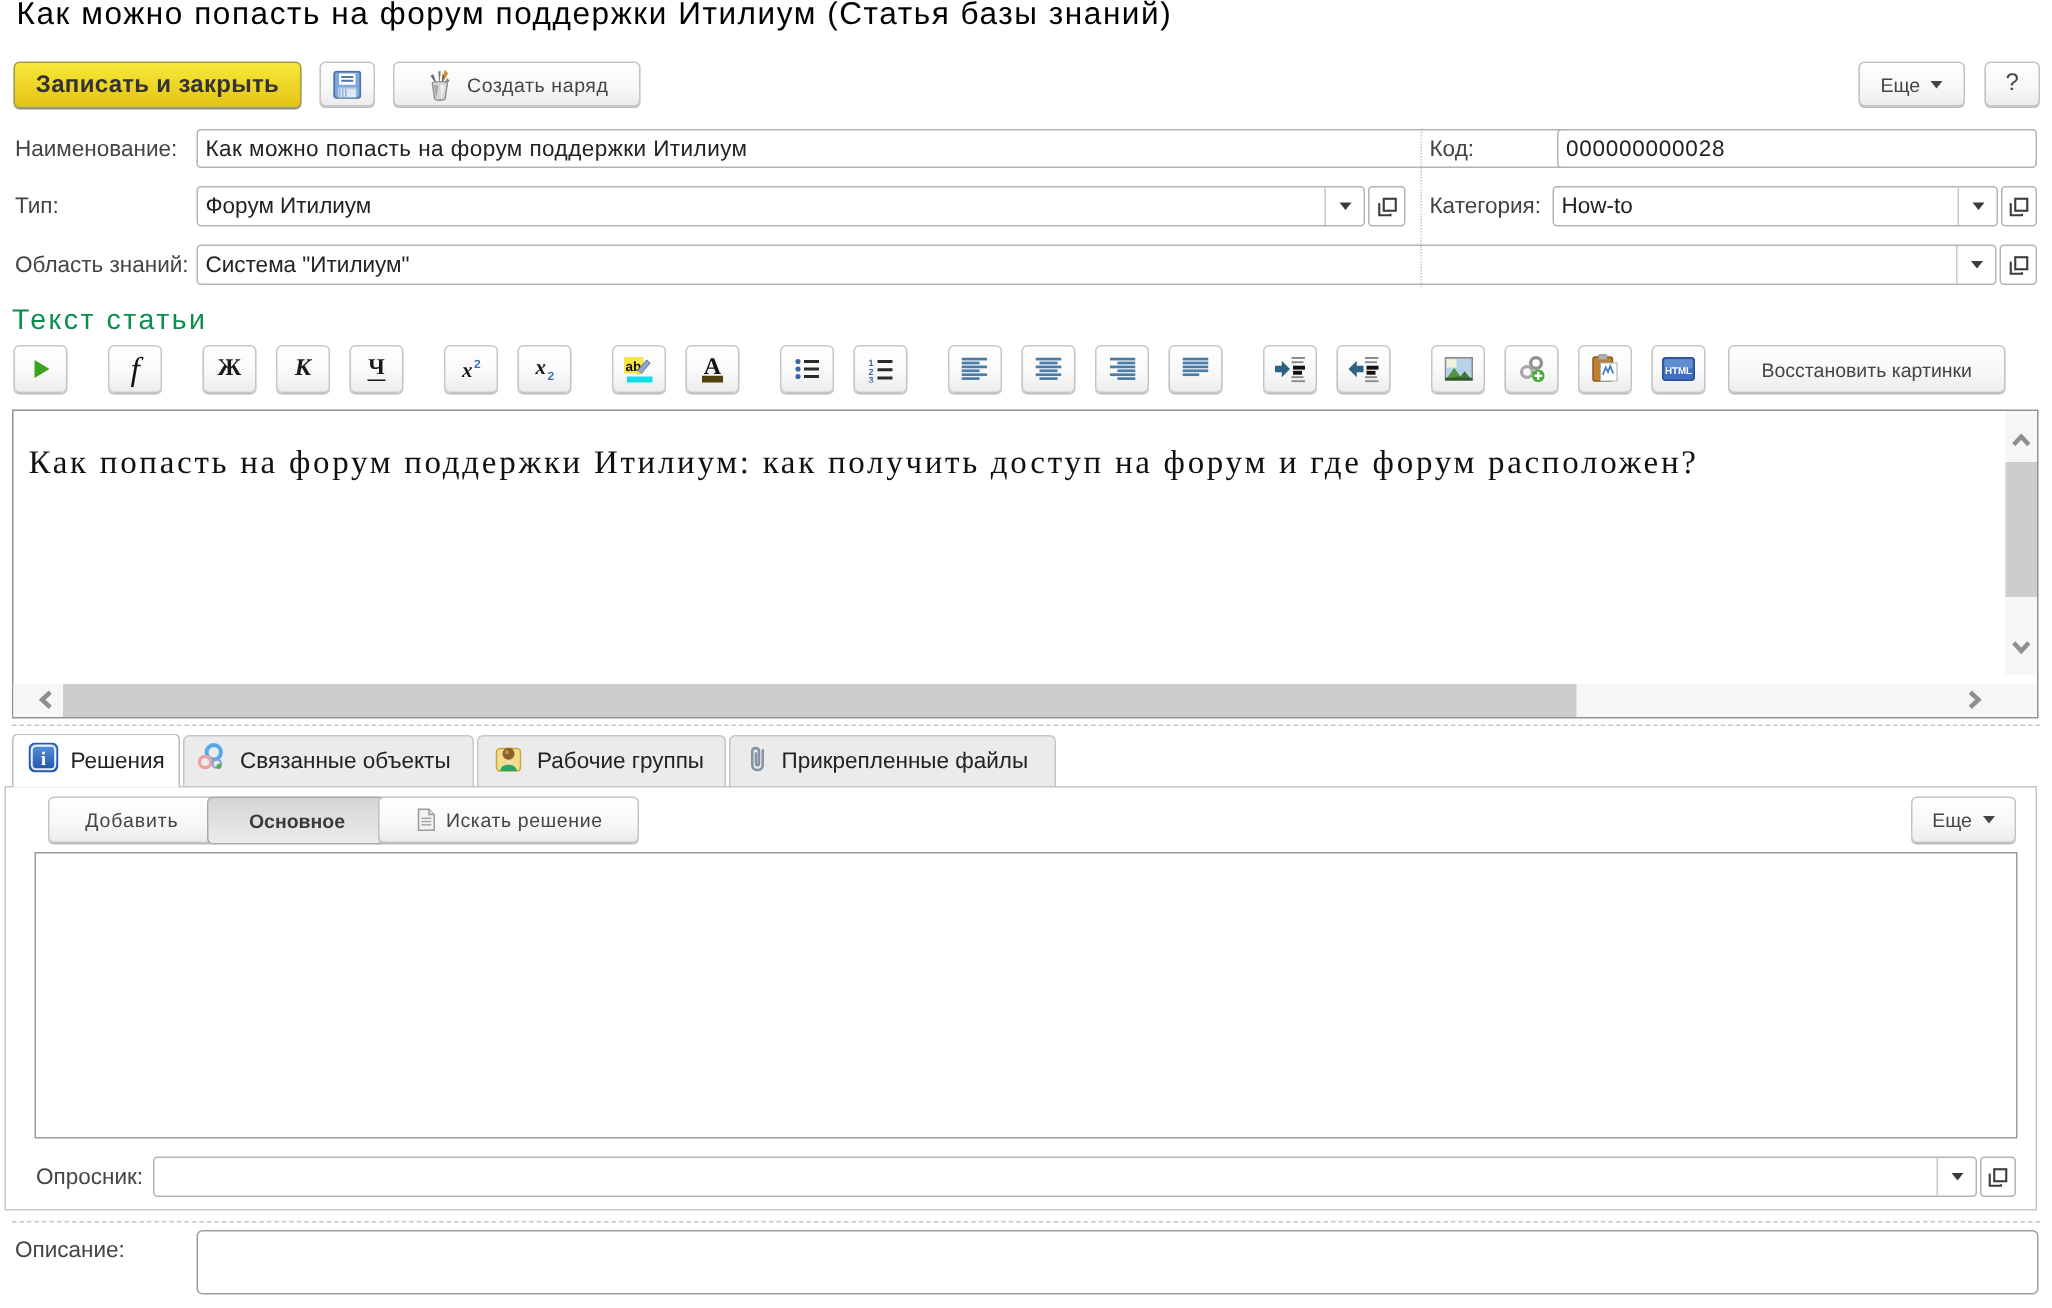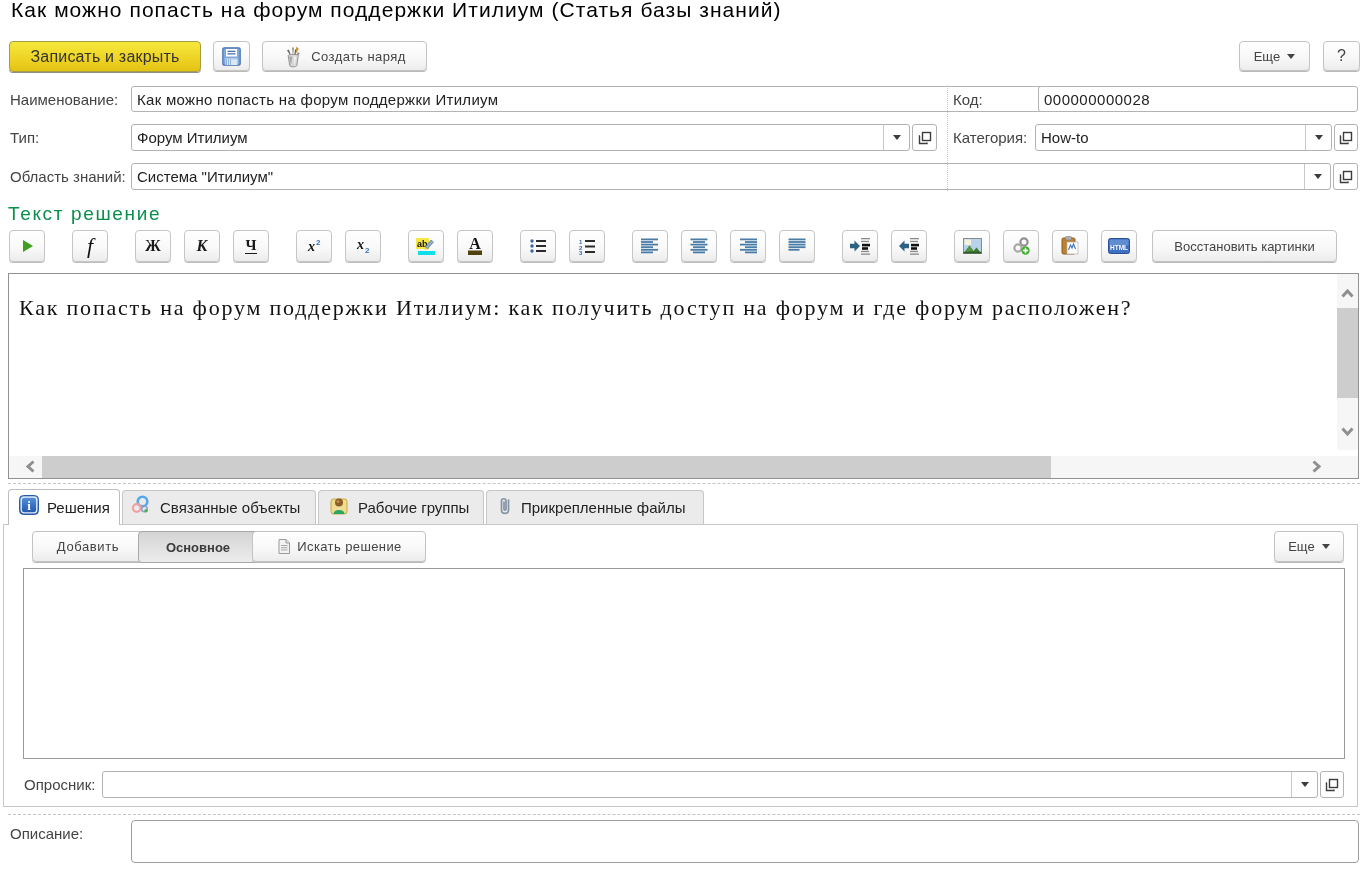--- a/index.html
+++ b/index.html
@@ -11,21 +11,21 @@
 .dd{position:absolute;right:0;top:0;bottom:0;width:25px;border-left:1px solid #c9c9c9;display:flex;align-items:center;justify-content:center}
 .tri{width:0;height:0;border-left:4px solid transparent;border-right:4px solid transparent;border-top:5px solid #3c3c3c}
 .ob{position:absolute;box-sizing:border-box;background:#fff;border:1px solid #b3b3b3;border-radius:3px;display:flex;align-items:center;justify-content:center}
 .tbtn{position:absolute;box-sizing:border-box;width:36px;height:32px;background:linear-gradient(#ffffff,#f9f9f9 55%,#ececec);border:1px solid #c6c6c6;border-radius:4px;box-shadow:0 1px 0 #bdbdbd;display:flex;align-items:center;justify-content:center}
 .dashh{position:absolute;border-top:1px dashed #c4c4c4}
 </style></head>
 <body>
 
 <div class="abs" style="left:11px;top:-1px;font-size:21px;letter-spacing:1.05px;line-height:1;color:#000">Как можно попасть на форум поддержки Итилиум (Статья базы знаний)</div>
 
-<div class="btn" style="left:9px;top:41px;width:192px;height:31px;background:linear-gradient(#f5e93c,#eed426 55%,#e3c313);border:1px solid #a79b46;box-shadow:0 1px 0 #8f8f83;font-weight:normal;font-size:16px;letter-spacing:0.2px;color:#333">Записать и закрыть</div>
+<div class="btn" style="left:9px;top:41px;width:192px;height:31px;background:linear-gradient(#f5e93c,#eed426 55%,#e3c313);border:1px solid #a79b46;box-shadow:0 1px 0 #8f8f83;font-weight:bold;font-size:16px;letter-spacing:0.2px;color:#333">Записать и закрыть</div>
 <div class="btn" style="left:213px;top:41px;width:37px;height:30px" id="savebtn">
 <svg width="19" height="19" viewBox="0 0 19 19">
       <rect x="0.8" y="0.8" width="17.4" height="17.4" rx="1.5" fill="#7fa8dc" stroke="#4a74ac" stroke-width="1.2"></rect>
       <rect x="4" y="2" width="11" height="7.5" fill="#fdfdfd"></rect>
       <rect x="5.5" y="3.7" width="8" height="1.3" fill="#4a74ac"></rect>
       <rect x="5.5" y="6.2" width="8" height="1.3" fill="#4a74ac"></rect>
       <rect x="3.5" y="11.5" width="12" height="6.5" fill="#dde7f4"></rect>
       <path d="M4.5 11.5 V18 M6.5 11.5 V18 M8.5 11.5 V18" stroke="#8fb0d8" stroke-width="1"></path>
       <rect x="3.5" y="11.5" width="12" height="1" fill="#b8cce8"></rect>
     </svg>
@@ -91,21 +91,21 @@
   </div>
 <div class="ob" style="left:1333px;top:163px;width:25px;height:27px">
     <svg width="14" height="14" viewBox="0 0 14 14">
       <rect x="4.5" y="1.5" width="8" height="8" fill="none" stroke="#3c3c3c" stroke-width="1.4"></rect>
       <path d="M2 5 L1.5 5 L1.5 12.5 L9 12.5 L9 11.5" fill="none" stroke="#3c3c3c" stroke-width="1.4"></path>
     </svg>
   </div>
 
 <div class="abs" style="left:947px;top:85px;height:106px;border-left:1px dotted #c9c9c9"></div>
 
-<div class="abs" style="left:8px;top:204px;font-size:19px;letter-spacing:1.65px;line-height:1;color:#0b8e4c">Текст решение</div>
+<div class="abs" style="left:8px;top:204px;font-size:19px;letter-spacing:1.65px;line-height:1;color:#0b8e4c">Текст статьи</div>
 
 <div class="tbtn" style="left:9px;top:230px">
     <svg width="18" height="18" viewBox="0 0 18 18">
       <path d="M5 3 L15 9 L5 15 Z" fill="#3aa21e"></path>
     </svg>
   </div>
 <div class="tbtn" style="left:72px;top:230px">
     <span style="font-family:'Liberation Serif',serif;font-style:italic;font-size:22px;color:#111;line-height:1">f</span>
   </div>
 <div class="tbtn" style="left:135px;top:230px">

